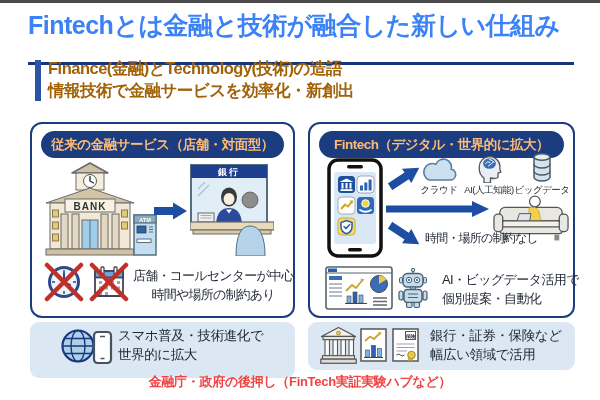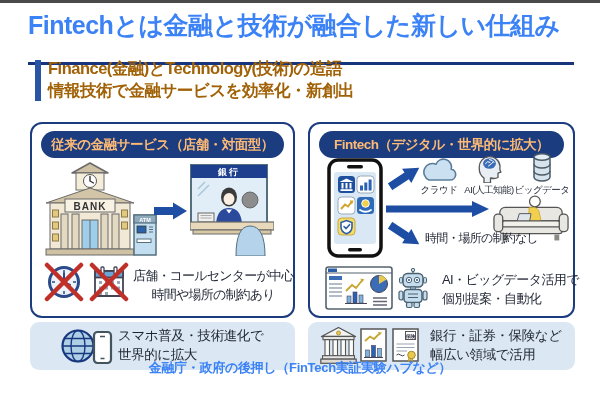--- a/index.html
+++ b/index.html
@@ -27,25 +27,25 @@
   .pill {
     left:9px; top:7px; right:9px; height:27px; line-height:27px;
     background:#1c3c80; border-radius:14px; color:#fdba74; text-align:center;
     font-size:13.5px; font-weight:bold; letter-spacing:-0.5px; white-space:nowrap;
   }
   .txt { font-weight:normal; color:#1f2533; white-space:nowrap; }
   .note { font-size:13px; line-height:19px; letter-spacing:-0.8px;text-align:center; }
   .icon-label { font-size:9.5px; text-align:center; letter-spacing:-0.5px; }
 
   .bluebox { background:#dbe8f4; border-radius:9px; }
-  .bluebox-left  { left:30px;  top:322px; width:265px; height:48px; }
+  .bluebox-left  { left:30px;  top:322px; width:265px; height:56px; }
   .bluebox-right { left:308px; top:322px; width:267px; height:48px; }
   .bluebox-text { font-size:13.5px; line-height:19px; letter-spacing:-0.4px; }
 
-  .footer { left:0; top:359px; width:600px; text-align:center; font-size:13px; font-weight:bold; color:#3b82f6; letter-spacing:-0.3px; }
+  .footer { left:0; top:373px; width:600px; text-align:center; font-size:13px; font-weight:bold; color:#ef4444; letter-spacing:-0.3px; }
 
   svg text { font-family:"Liberation Sans","DejaVu Sans",sans-serif; font-weight:bold; }
   svg { display:block; }
 </style>
 </head>
 <body>
 
 <div class="page">
 
   <div class="abs top-strip"></div>

